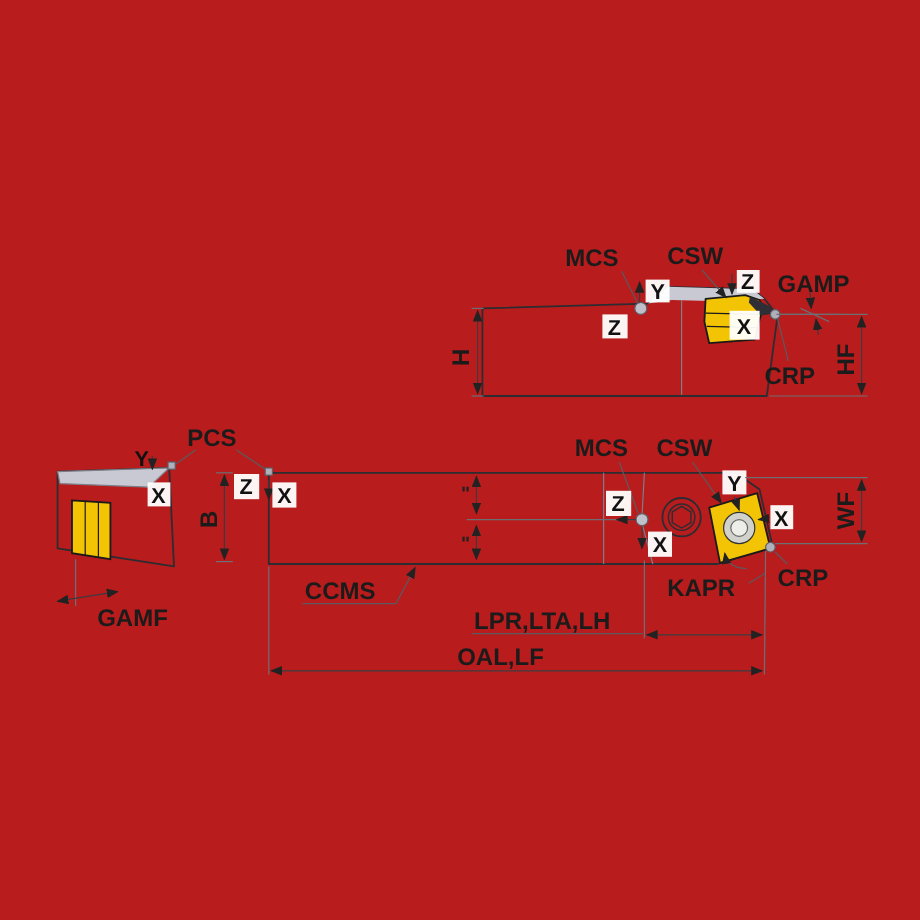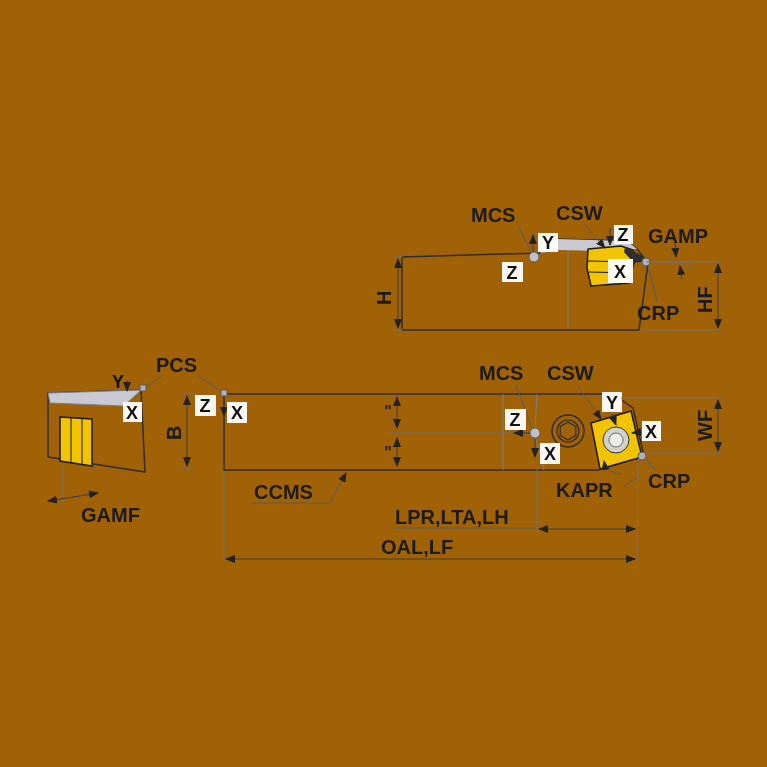--- a/index.html
+++ b/index.html
@@ -1,16 +1,16 @@
 <!DOCTYPE html>
 <html><head>
 <meta charset="utf-8">
 <style>
   html,body{margin:0;padding:0;background:#ffffff;}
-  .canvas{position:relative;width:767px;height:767px;background:#a16207;overflow:hidden;
+  .canvas{position:relative;width:767px;height:767px;background:#b91c1c;overflow:hidden;
           font-family:"Liberation Sans", sans-serif;}
   svg{position:absolute;left:0;top:0;}
   .lbl{font:700 20px "Liberation Sans", sans-serif;fill:#1b1b1b;}
   .axis{font:700 18px "Liberation Sans", sans-serif;fill:#111;}
   .ditto{font:700 16px "Liberation Sans", sans-serif;fill:#222;}
   .outline{stroke:#2c2c32;stroke-width:1.5;fill:none;stroke-linejoin:round;}
   .innerline{stroke:#7d7d88;stroke-width:1;fill:none;}
   .dim{stroke:#3c3c40;stroke-width:1;fill:none;}
   .ext{stroke:#6e6e74;stroke-width:1;fill:none;}
   .lead{stroke:#5a5a60;stroke-width:1;fill:none;}

